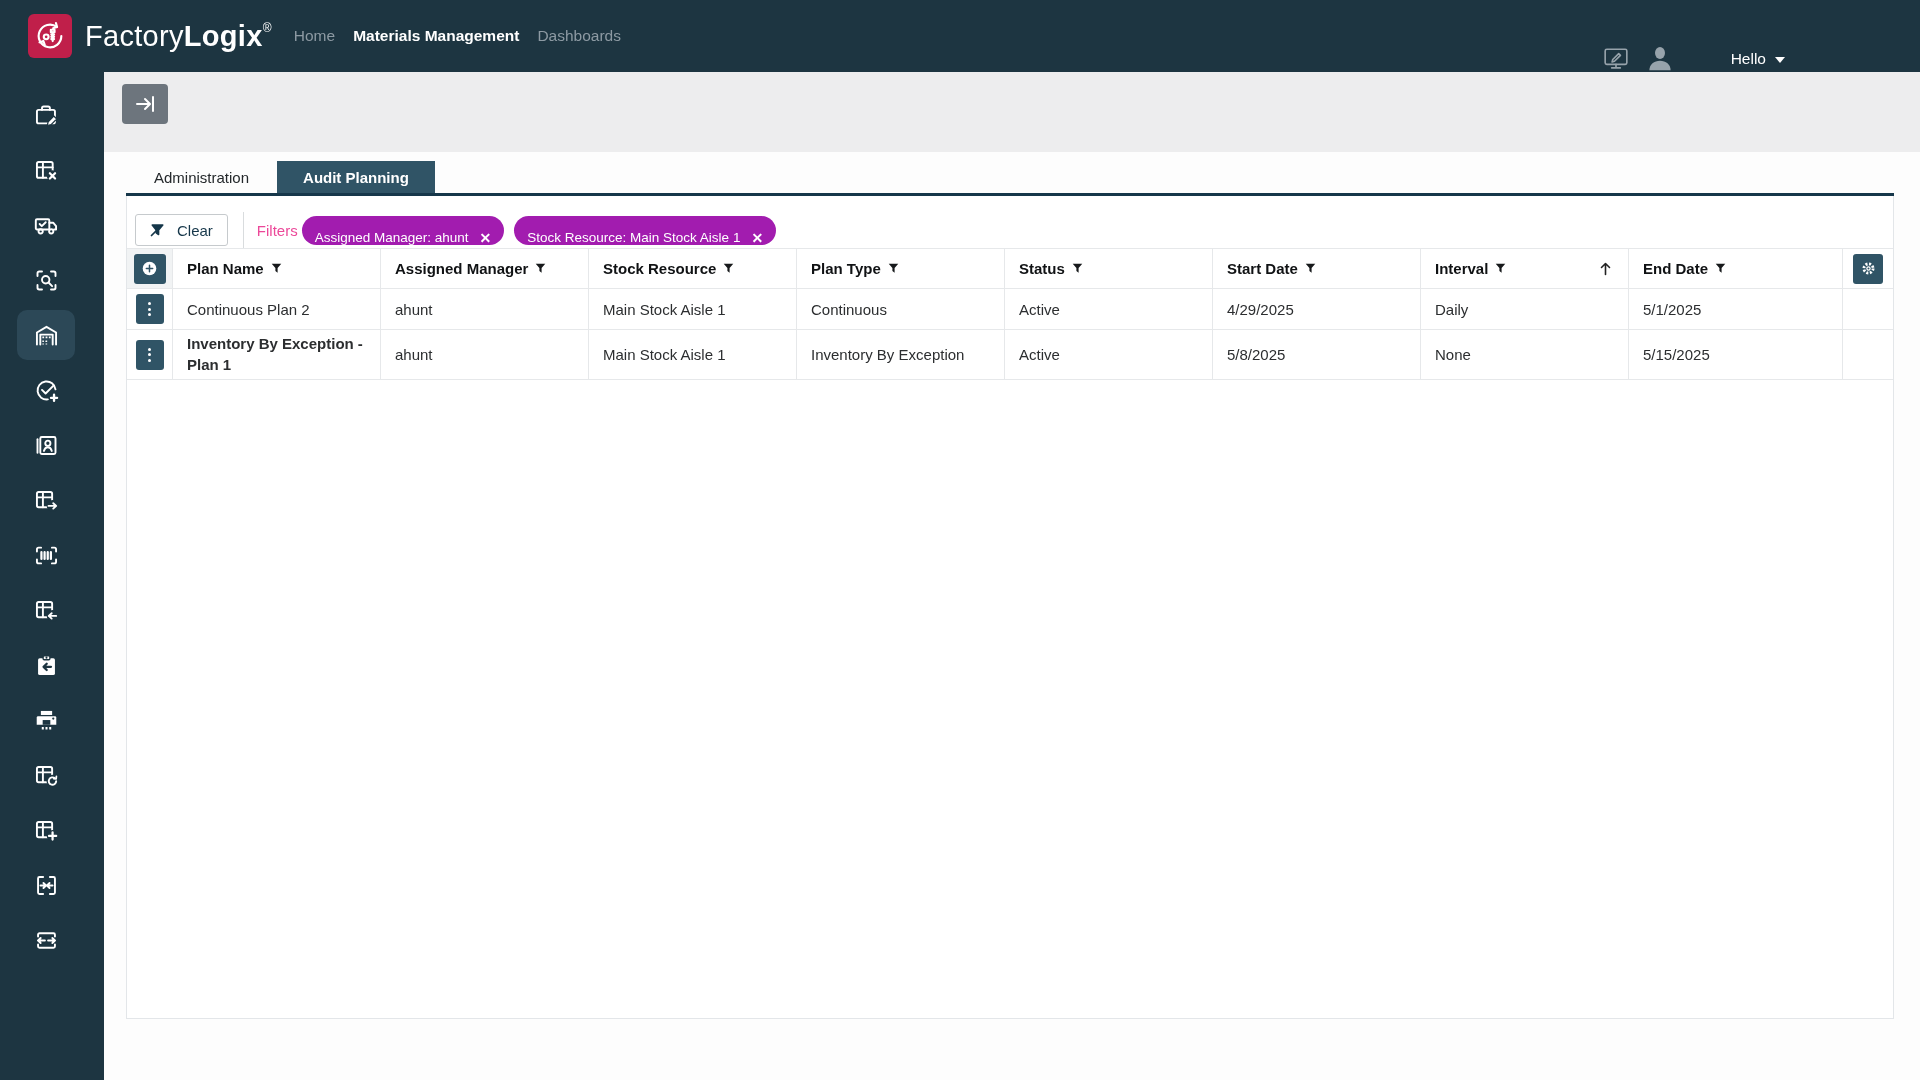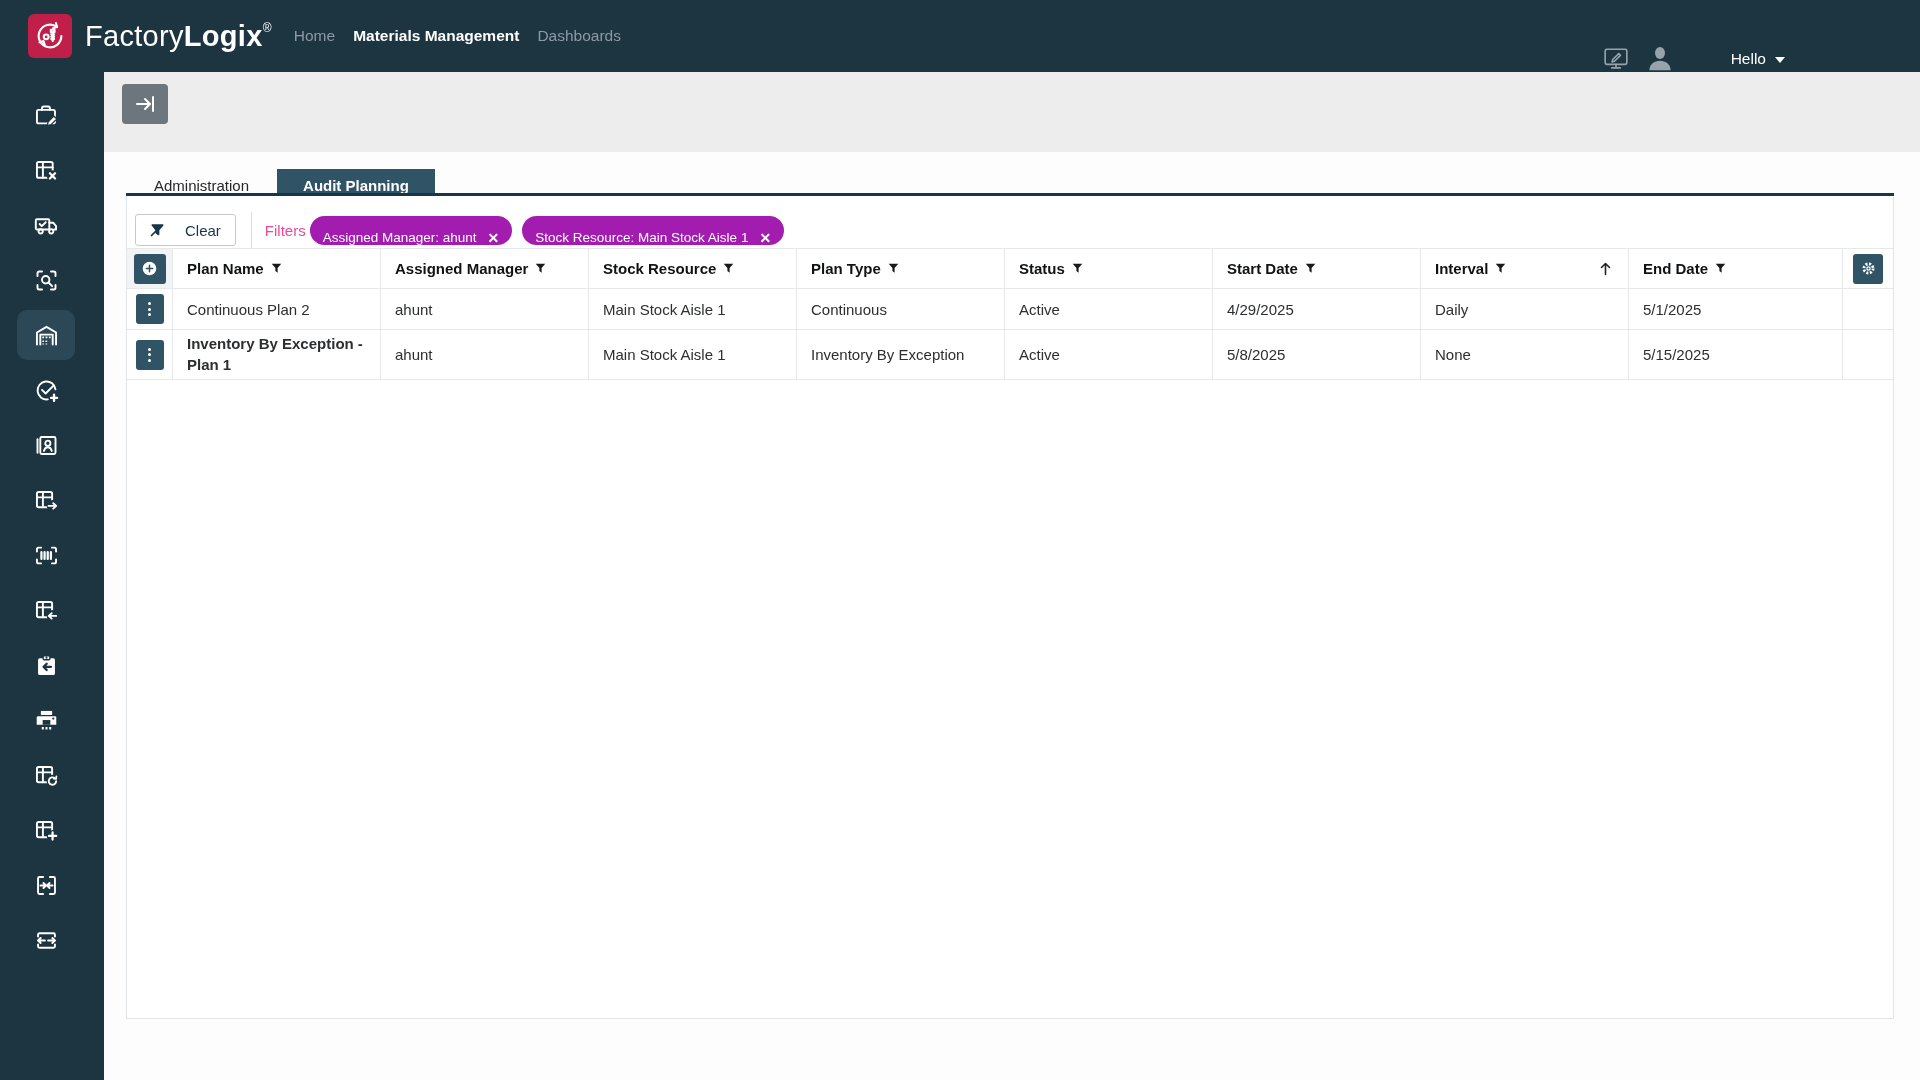--- a/index.html
+++ b/index.html
@@ -32,31 +32,31 @@
   .side-item svg { width:27px; height:27px; }
 
   
   .topstrip { position:absolute; left:104px; top:72px; width:1816px; height:80px; background:#ededee; }
   .collapse-btn { position:absolute; left:18px; top:12px; width:46px; height:40px;
                   background:#6d757d; border-radius:4px; display:flex; align-items:center;
                   justify-content:center; cursor:pointer; }
 
   
   .content { position:absolute; left:104px; top:152px; width:1816px; height:928px; background:#fdfdfd; }
-  .tabs { position:absolute; left:22px; top:17px; display:flex; align-items:flex-end; height:32px; }
+  .tabs { position:absolute; left:22px; top:9px; display:flex; align-items:flex-end; height:32px; }
   .tab { height:32px; display:flex; align-items:center; padding:0 28px; font-size:15px;
          color:#24282b; cursor:pointer; white-space:nowrap; }
   .tab.active { background:#305466; color:#fff; font-weight:bold; padding:0 26px; }
   .tab-underline { position:absolute; left:22px; top:41px; width:1768px; height:3px; background:#16374a; }
   .card { position:absolute; left:22px; top:44px; width:1768px; height:823px; background:#ffffff;
           border:1px solid #e3e6e9; border-top:none; }
 
   
   .filters-row { display:flex; align-items:center; margin:17px 0 0 8px; height:34px; }
-  .clear-btn { display:flex; align-items:center; gap:20px; height:32px; padding:0 14px;
+  .clear-btn { display:flex; align-items:center; gap:12px; height:32px; padding:0 14px;
                background:#fff; border:1px solid #c6cacd; border-radius:3px; color:#16374a;
                font-size:15px; cursor:pointer; }
   .vdiv { width:1px; height:36px; background:#d9dcde; margin:0 13px 0 15px; }
   .filters-label { font-size:15px; color:#ec4899; margin-right:4px; }
   .chip { display:flex; align-items:flex-end; gap:11px; background:#a21caf; border-radius:15px;
           height:29px; padding:0 13px; color:#fff; font-size:13.5px; margin-right:10px; cursor:default; }
   .chip-x { font-size:14px; font-weight:bold; cursor:pointer; line-height:1; }
 
   
   .grid { margin-top:1px; border-top:1px solid #e6e8ea; display:grid;

